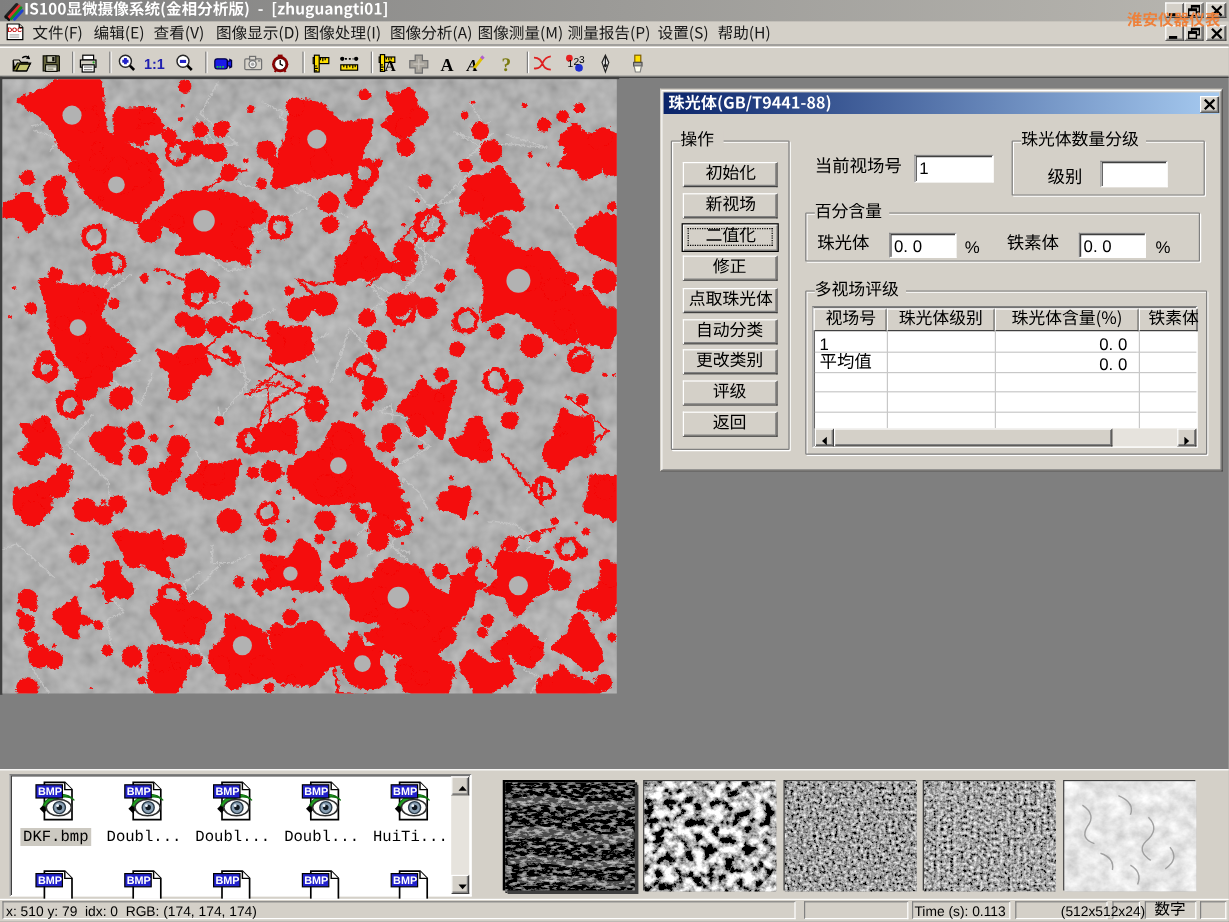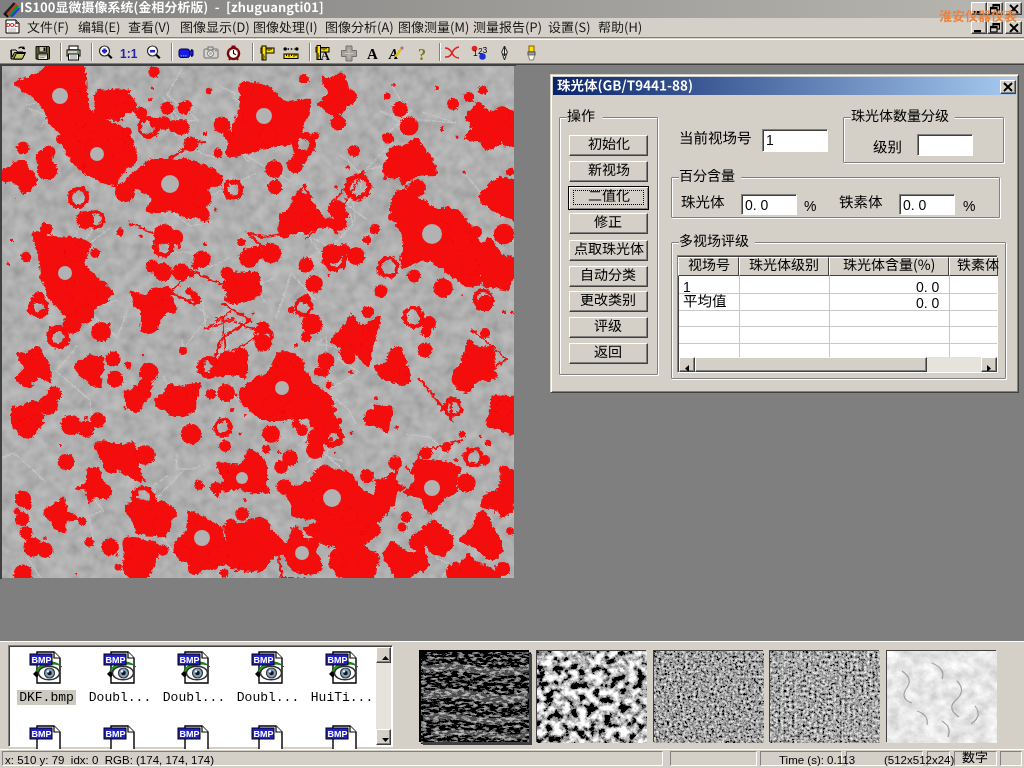--- a/index.html
+++ b/index.html
@@ -1383,21 +1383,21 @@
     <div style="position:absolute;left:529px;top:654px;width:3px;height:91px;background:#404040"></div>
     <div id="statusbar"></div>
     <div class="sp" style="left:2px;width:661px"></div>
     <div class="sp" style="left:670px;width:87px"></div>
     <div class="sp" style="left:760px;width:82px"></div>
     <div class="sp" style="left:846px;width:77px"></div>
     <div class="sp" style="left:927px;width:23px"></div>
     <div class="sp" style="left:954px;width:43px"></div>
     <div class="sp" style="left:1000px;width:22px"></div>
     <div class="st" style="left:5px">x: 510 y: 79&nbsp;&nbsp;idx: 0&nbsp;&nbsp;RGB: (174, 174, 174)</div>
-    <div class="st" style="left:779px">Time (s): 0.113</div>
+    <div class="st" style="left:762px">Time (s): 0.113</div>
     <div class="st" style="left:884px">(512x512x24)</div>
     <svg class="t" style="left:962px;top:752px" width="28" height="17">
       <g fill="#000" transform="translate(0,10.1) scale(0.0130)">
         <use href="#r6570" x="0"></use>
         <use href="#r5b57" x="1000"></use>
       </g>
     </svg>
     <svg class="t" style="left:939px;top:11px" width="80" height="17">
       <g fill="#ee813b" transform="translate(0,10.1) scale(0.0130)">
         <use href="#b6dee" x="0"></use>

